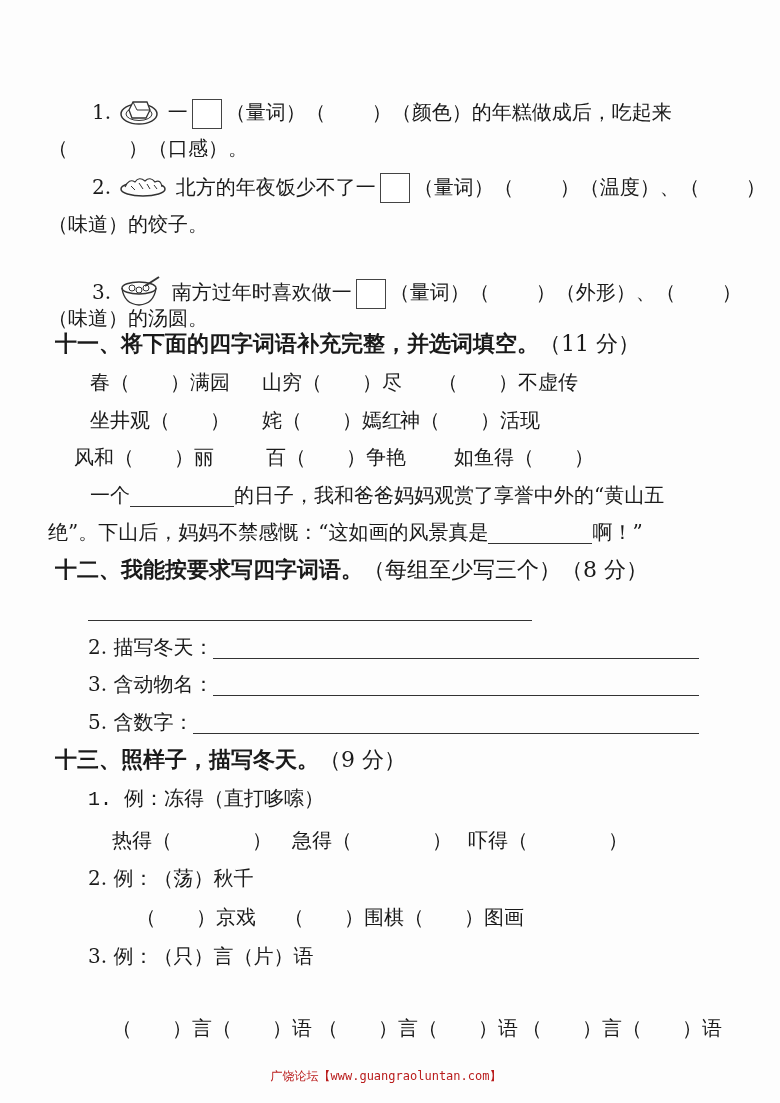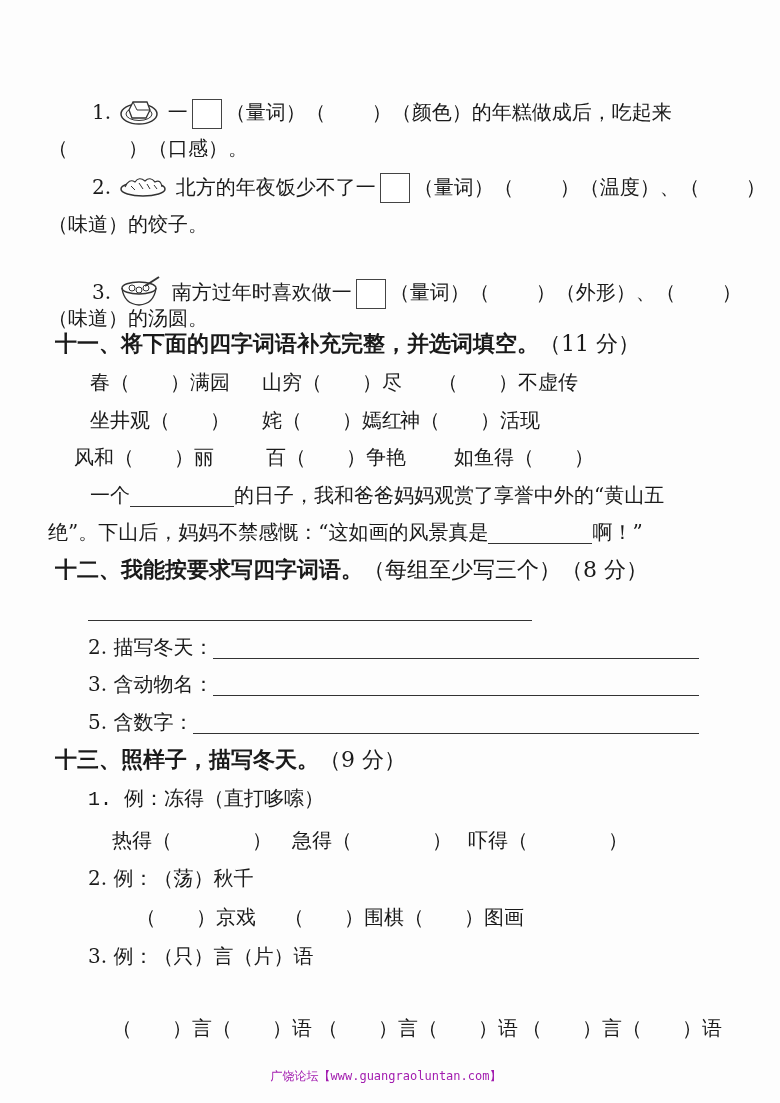--- a/index.html
+++ b/index.html
@@ -11,21 +11,21 @@
   .heading { font-family: "DejaVu Sans", "Liberation Sans", sans-serif; font-weight: bold; font-size: 22px; margin-left: 7px; }
   .heading .score { font-weight: normal; font-family: "DejaVu Serif", serif; }
   .box {
     display: inline-block; width: 28px; height: 28px; border: 1.5px solid #444;
     vertical-align: middle; background: #fff; margin: 0 4px;
   }
   .blank-paren { display: inline-block; width: 46px; }
   .uline { display: inline-block; border-bottom: 1.5px solid #333; vertical-align: bottom; height: 20px; }
   .icon { display: inline-block; vertical-align: middle; margin: 0 2px; }
   .footer { position: absolute; left: 0; width: 772px; top: 1068px; text-align: center;
-    font-family: "DejaVu Sans Mono", monospace; font-size: 12px; color: #a21caf; }
+    font-family: "DejaVu Sans Mono", monospace; font-size: 12px; color: #b91c1c; }
 </style>
 </head>
 <body>
 
 <div class="line" style="left:92px;top:96px;">
   <span>1.</span>
   <span class="icon">
     <svg width="40" height="30" viewBox="0 0 40 30">
         <ellipse cx="20" cy="18" rx="18" ry="10" fill="none" stroke="#333" stroke-width="1.5"></ellipse>
         <ellipse cx="20" cy="18" rx="13" ry="6.5" fill="none" stroke="#333" stroke-width="1"></ellipse>

